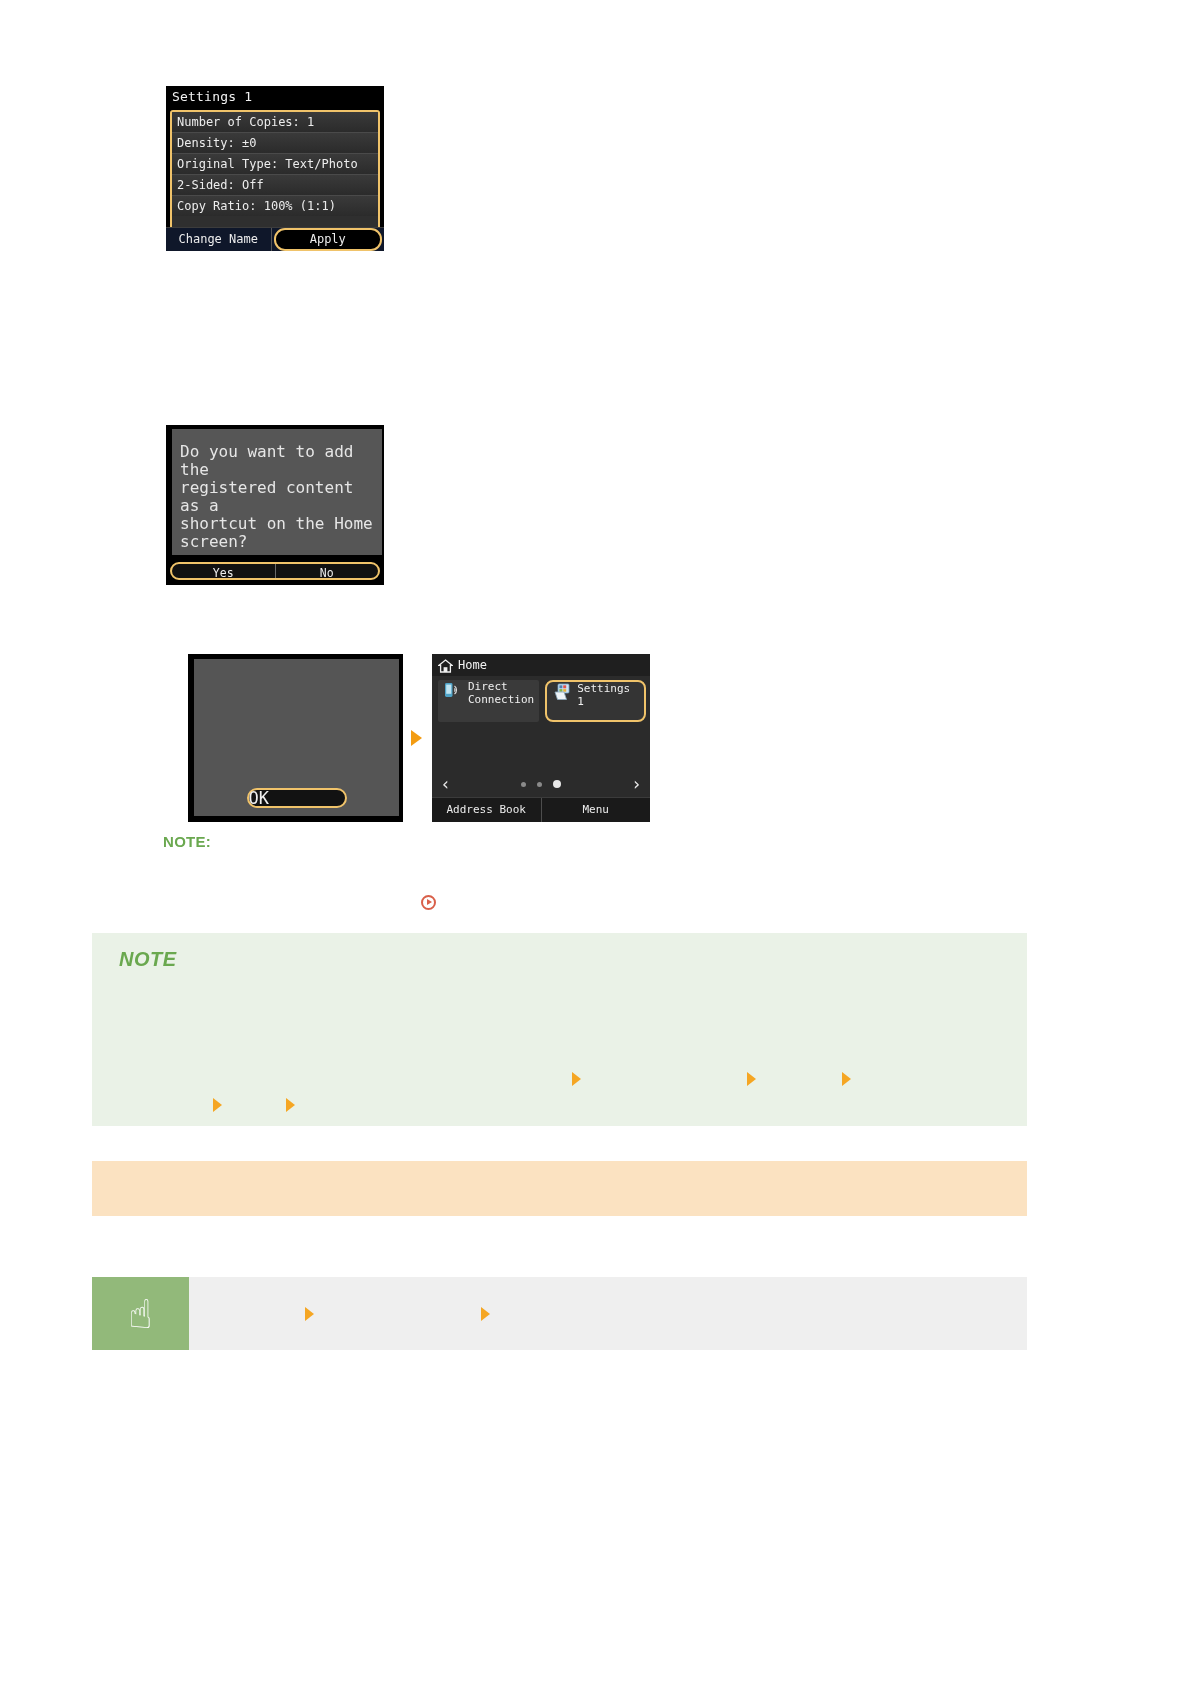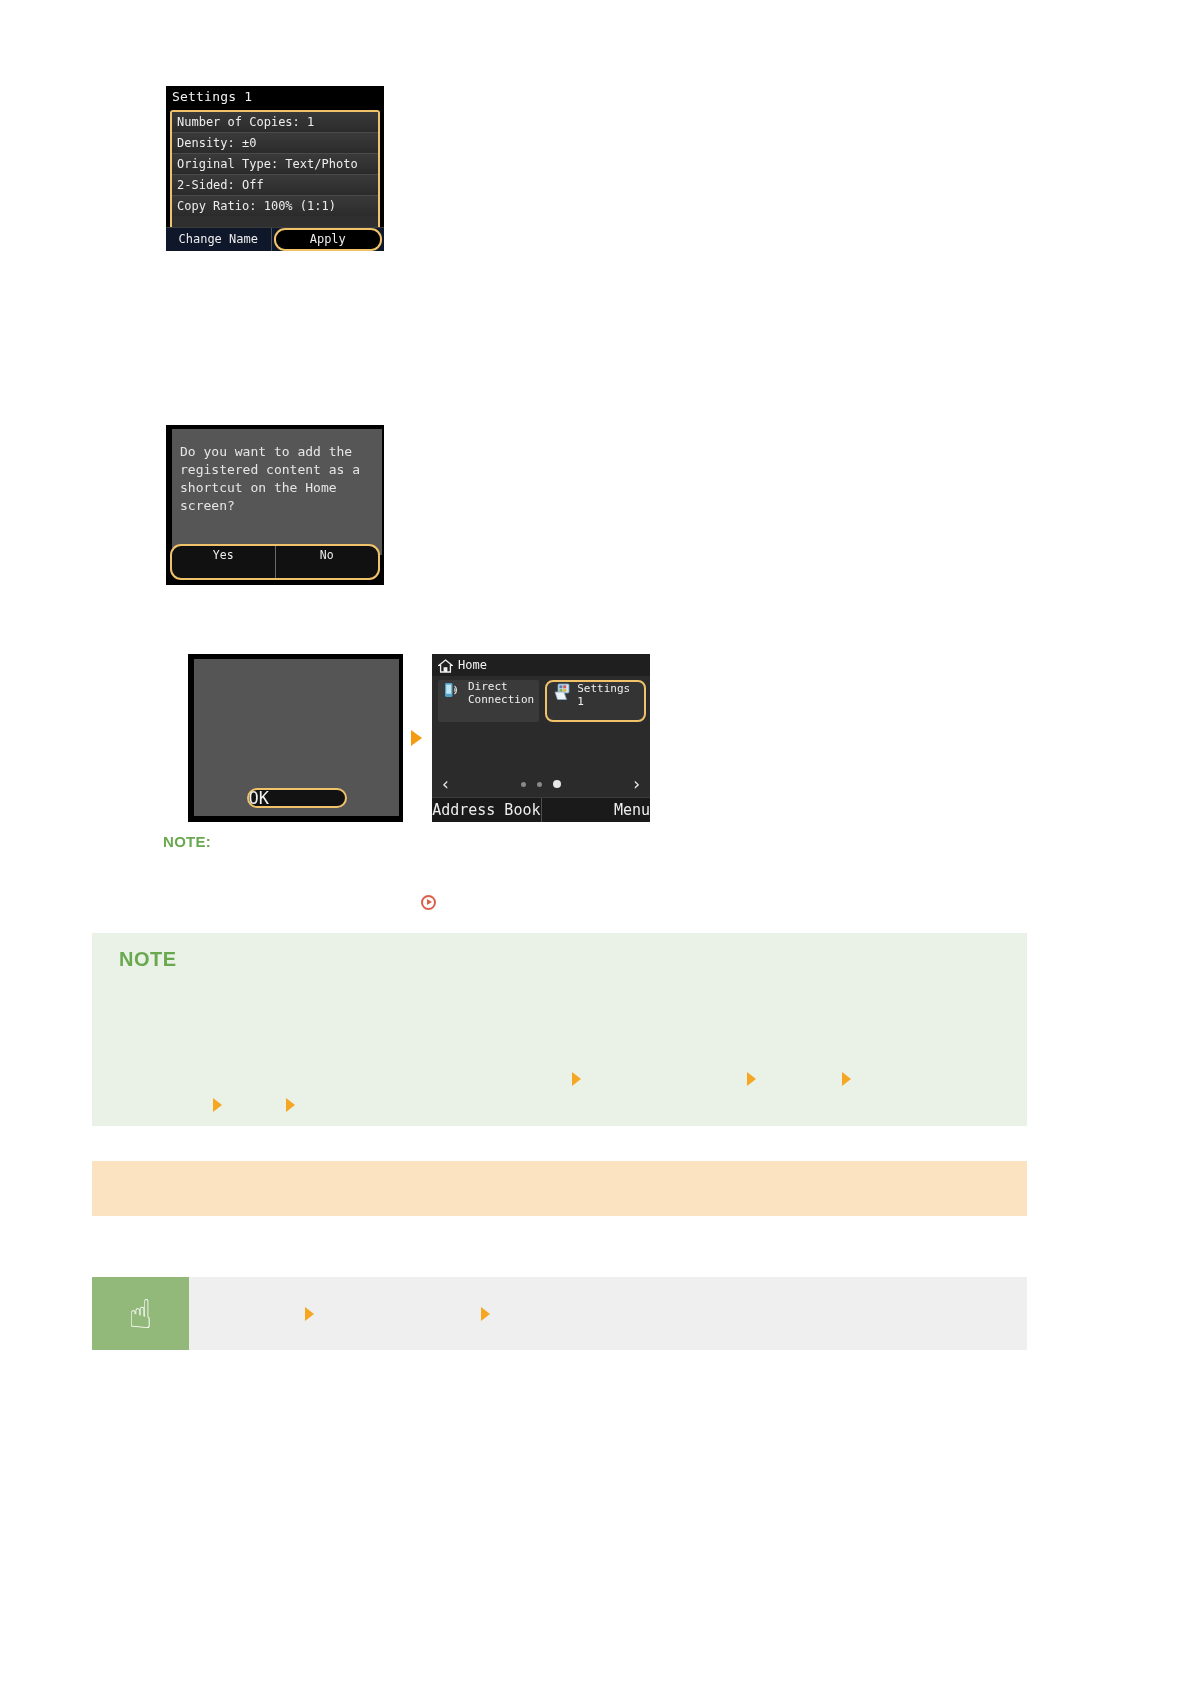--- a/index.html
+++ b/index.html
@@ -98,35 +98,35 @@
     left: 166px;
     top: 425px;
     width: 218px;
     height: 160px;
     background: #000;
     padding: 4px;
   }
   .p2-body {
     position: absolute;
     left: 8px; right: 4px; top: 14px;
-    font-size: 13px;
+    font-size: 16px;
     line-height: 18px;
     color: #e6e6e6;
     white-space: pre-line;
   }
   .p2-inner {
     position: absolute;
     left: 6px; right: 2px; top: 4px; bottom: 30px;
     background: #565656;
   }
   .p2-buttons {
     position: absolute;
     left: 4px; right: 4px;
     bottom: 5px;
-    height: 36px;
+    height: 18px;
     display: flex;
     border: 2px solid #f0c36a;
     border-radius: 11px;
     box-sizing: border-box;
     background: #111;
     overflow: hidden;
   }
   .p2-buttons > div {
     flex: 1;
     text-align: center;
@@ -258,23 +258,23 @@
     position: absolute;
     left: 0; right: 0;
     bottom: 0;
     height: 24px;
     display: flex;
     background: #1a1a1a;
     border-top: 1px solid #3b3b3b;
   }
   .ph-bottom > div {
     flex: 1;
-    text-align: right;
+    text-align: center;
     line-height: 24px;
-    font-size: 15px;
+    font-size: 11px;
     color: #ededed;
   }
   .ph-bsep { flex: 0 0 1px !important; background: #4d4d4d; }
 
   
   .flow-arrow {
     position: absolute;
     width: 0; height: 0;
     border-left: 11px solid #f39c12;
     border-top: 8px solid transparent;
@@ -331,20 +331,21 @@
     background: #eaf2e7;
   }
   #note-heading {
     position: absolute;
     left: 27px;
     top: 15px;
     font-size: 20px;
     font-weight: bold;
     color: #6aa84f;
     letter-spacing: .5px;
+    font-style: italic;
   }
 
   
   #caution-block {
     position: absolute;
     left: 92px;
     top: 1161px;
     width: 935px;
     height: 55px;
     background: #fbe2c1;

